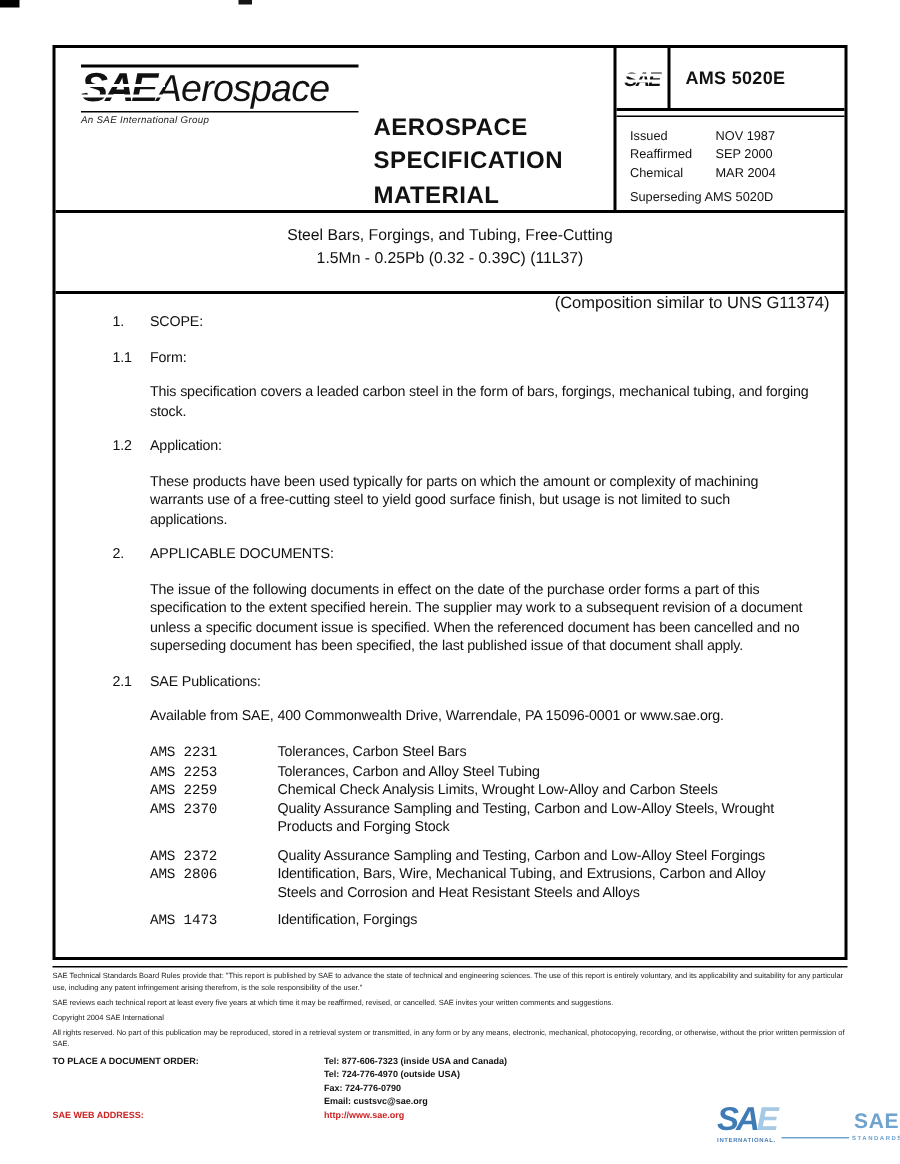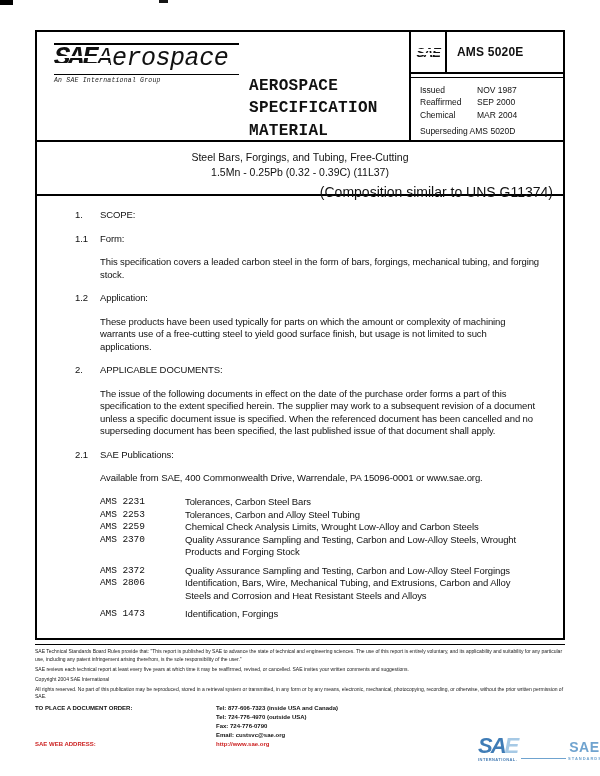--- a/index.html
+++ b/index.html
@@ -9,21 +9,21 @@
 
   
   .artifact-a { position:absolute; left:0; top:0; width:13px; height:5px; background:#000; }
   .artifact-b { position:absolute; left:159px; top:0; width:9px; height:3px; background:#151515; }
 
   
   .doc-box { position:absolute; left:35px; top:30px; width:530px; height:610px; border:2px solid #000; background:#fff; }
 
   
   .header { display:flex; height:110px; border-bottom:2px solid #000; }
-  .header-left { flex:1; position:relative;font-family:Liberation Mono, monospace; }
+  .header-left { flex:1; position:relative; }
   .logo-block { position:absolute; left:17px; top:11px; width:185px; }
   .sae-logo { border-top:2px solid #000; border-bottom:1.5px solid #000; padding:1px 0 2px 0; position:relative; white-space:nowrap; }
   .sae-word { font-weight:900; font-style:italic; font-size:27px; line-height:0.95; letter-spacing:-2px; display:inline-block; }
   .aero-word { font-style:italic; font-size:25px; line-height:0.95; letter-spacing:-0.5px; display:inline-block; margin-left:1px; }
   .stripe { position:absolute; left:0; width:56px; height:2px; background:#fff; }
   .stripe.s1 { top:11px; } .stripe.s2 { top:18px; }
   .logo-tagline { font-size:6.5px; font-style:italic; margin-top:2px; color:#222; letter-spacing:0.2px; }
   .doc-type-title { position:absolute; left:212px; top:43px; font-weight:bold; font-size:16px; line-height:1.4; letter-spacing:0.3px; }
   .doc-type-title span { display:block; }
 
@@ -34,21 +34,21 @@
   .mini-stripe { position:absolute; left:-1px; width:26px; height:1.5px; background:#fff; }
   .mini-stripe.m1 { top:4.5px; } .mini-stripe.m2 { top:8.5px; }
   .ams-number { font-weight:bold; font-size:12px; display:flex; align-items:center; padding-left:10px; letter-spacing:0.2px; }
   .rev-cell { flex:1; border-top:1.5px solid #000; margin-top:3px; padding:6px 8px 0 9px; font-size:8.5px; line-height:1.45; }
   .rev-row { display:flex; }
   .rev-label { width:57px; }
   .superseding { margin-top:4px; }
 
   
   .title-block { height:54px; border-bottom:2px solid #000; text-align:center; padding-top:8px; font-size:10.5px; line-height:1.4; }
-  .title-line3 { text-align:right; padding-right:10px; font-size:14px; margin-top:4px; }
+  .title-line3 { text-align:right; padding-right:10px; font-size:11px; margin-top:16px; }
 
   
   .body-sec { padding:13px 24px 0 38px; font-size:9.5px; line-height:1.32; letter-spacing:-0.1px; overflow:hidden; height:440px; }
   .sec-head { display:flex; margin-bottom:11px; }
   .sec-num { width:25px; flex-shrink:0; }
   .para { margin-left:25px; margin-bottom:11px; max-width:443px; }
   .pub-list { margin-left:25px; }
   .pub-row { display:flex; }
   .pub-row.gap { margin-top:6px; }
   .pub-code { width:85px; flex-shrink:0;font-family:Liberation Mono, monospace; }

